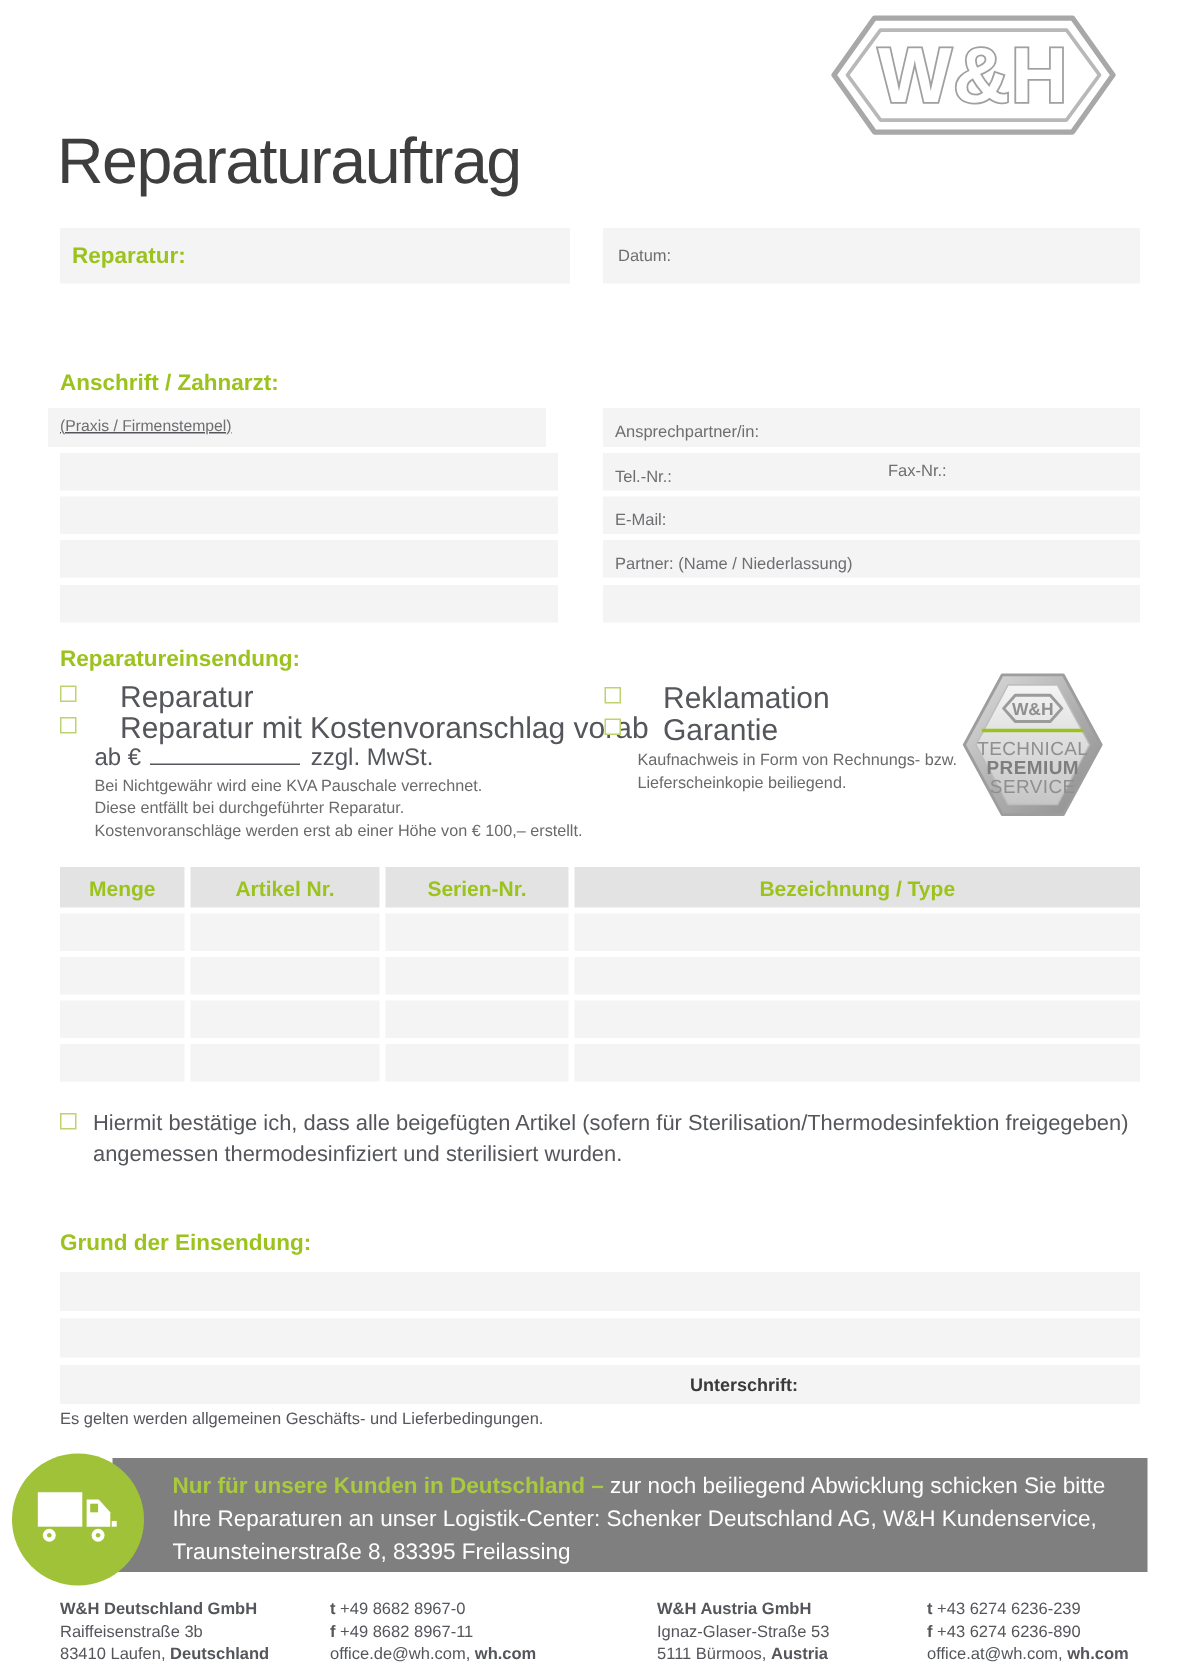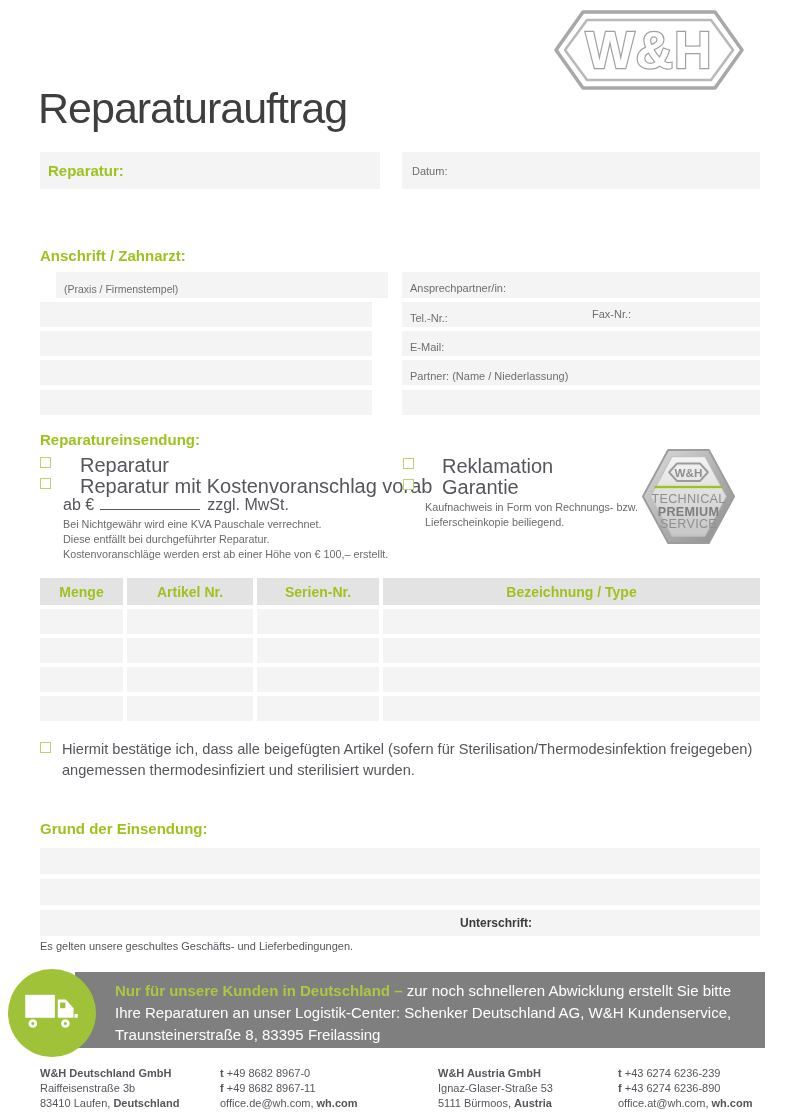--- a/index.html
+++ b/index.html
@@ -60,21 +60,21 @@
   <div class="abs field" style="left:40px;top:152px;width:340px;height:37px;display:flex;align-items:center;padding-left:8px;box-sizing:border-box;">
     <span class="green-h">Reparatur:</span>
   </div>
   <div class="abs field" style="left:402px;top:152px;width:358px;height:37px;box-sizing:border-box;padding:9px 0 0 10px;">
     <span class="lbl">Datum:</span>
   </div>
 
 
   <div class="abs green-h" style="left:40px;top:247px;">Anschrift / Zahnarzt:</div>
 
-  <div class="abs row-field" style="left:56px;top:272px;width:332px;height:26px;display:flex;align-items:flex-end;padding:0 0 3px 8px;box-sizing:border-box;">
+  <div class="abs row-field" style="left:32px;top:272px;width:332px;height:26px;display:flex;align-items:center;padding:0 0 3px 8px;box-sizing:border-box;text-decoration:underline;">
     <span class="lbl-sm">(Praxis / Firmenstempel)</span>
   </div>
   <div class="abs row-field" style="left:40px;top:302px;width:332px;height:25px;"></div>
   <div class="abs row-field" style="left:40px;top:331px;width:332px;height:25px;"></div>
   <div class="abs row-field" style="left:40px;top:360px;width:332px;height:25px;"></div>
   <div class="abs row-field" style="left:40px;top:390px;width:332px;height:25px;"></div>
 
   <div class="abs row-field" style="left:402px;top:272px;width:358px;height:26px;box-sizing:border-box;padding:6px 0 0 8px;">
     <span class="lbl">Ansprechpartner/in:</span>
   </div>
@@ -176,25 +176,25 @@
     <div>angemessen thermodesinfiziert und sterilisiert wurden.</div>
   </div>
 
   <div class="abs green-h" style="left:40px;top:820px;text-align:right;">Grund der Einsendung:</div>
   <div class="abs row-field" style="left:40px;top:848px;width:720px;height:26px;"></div>
   <div class="abs row-field" style="left:40px;top:879px;width:720px;height:26px;"></div>
   <div class="abs row-field" style="left:40px;top:910px;width:720px;height:26px;">
     <span class="sig" style="position:absolute;left:420px;top:6px;">Unterschrift:</span>
   </div>
 
-  <div class="abs" style="left:40px;top:940px;font-size:11px;color:var(--txt);">Es gelten unsere geschultes Geschäfts- und Lieferbedingungen.</div>
+  <div class="abs" style="left:40px;top:940px;font-size:11px;color:var(--txt);">Es gelten werden allgemeinen Geschäfts- und Lieferbedingungen.</div>
 
   <div class="abs band" style="left:75px;top:972px;width:690px;height:76px;box-sizing:border-box;padding:8px 0 0 40px;">
     <div class="band-line">
-      <span class="band-hl">Nur für unsere Kunden in Deutschland – </span><span>zur noch schnelleren Abwicklung erstellt Sie bitte</span>
+      <span class="band-hl">Nur für unsere Kunden in Deutschland – </span><span>zur noch beiliegend Abwicklung schicken Sie bitte</span>
     </div>
     <div class="band-line">Ihre Reparaturen an unser Logistik-Center: Schenker Deutschland AG, W&amp;H Kundenservice,</div>
     <div class="band-line">Traunsteinerstraße 8, 83395 Freilassing</div>
   </div>
   <div class="abs" style="left:8px;top:969px;width:88px;height:88px;border-radius:50%;background:#a0c238;display:flex;align-items:center;justify-content:center;">
     <svg width="58" height="44" viewBox="0 0 60 46">
       <rect x="2" y="4" width="31" height="24" fill="#ffffff"></rect>
       <path d="M36 9 h8.5 l8 9 v10 h-16.5 z" fill="#ffffff"></path>
       <rect x="38.5" y="12" width="5.5" height="6" fill="#a0c238"></rect>
       <circle cx="10" cy="34" r="4.5" fill="#ffffff"></circle>

